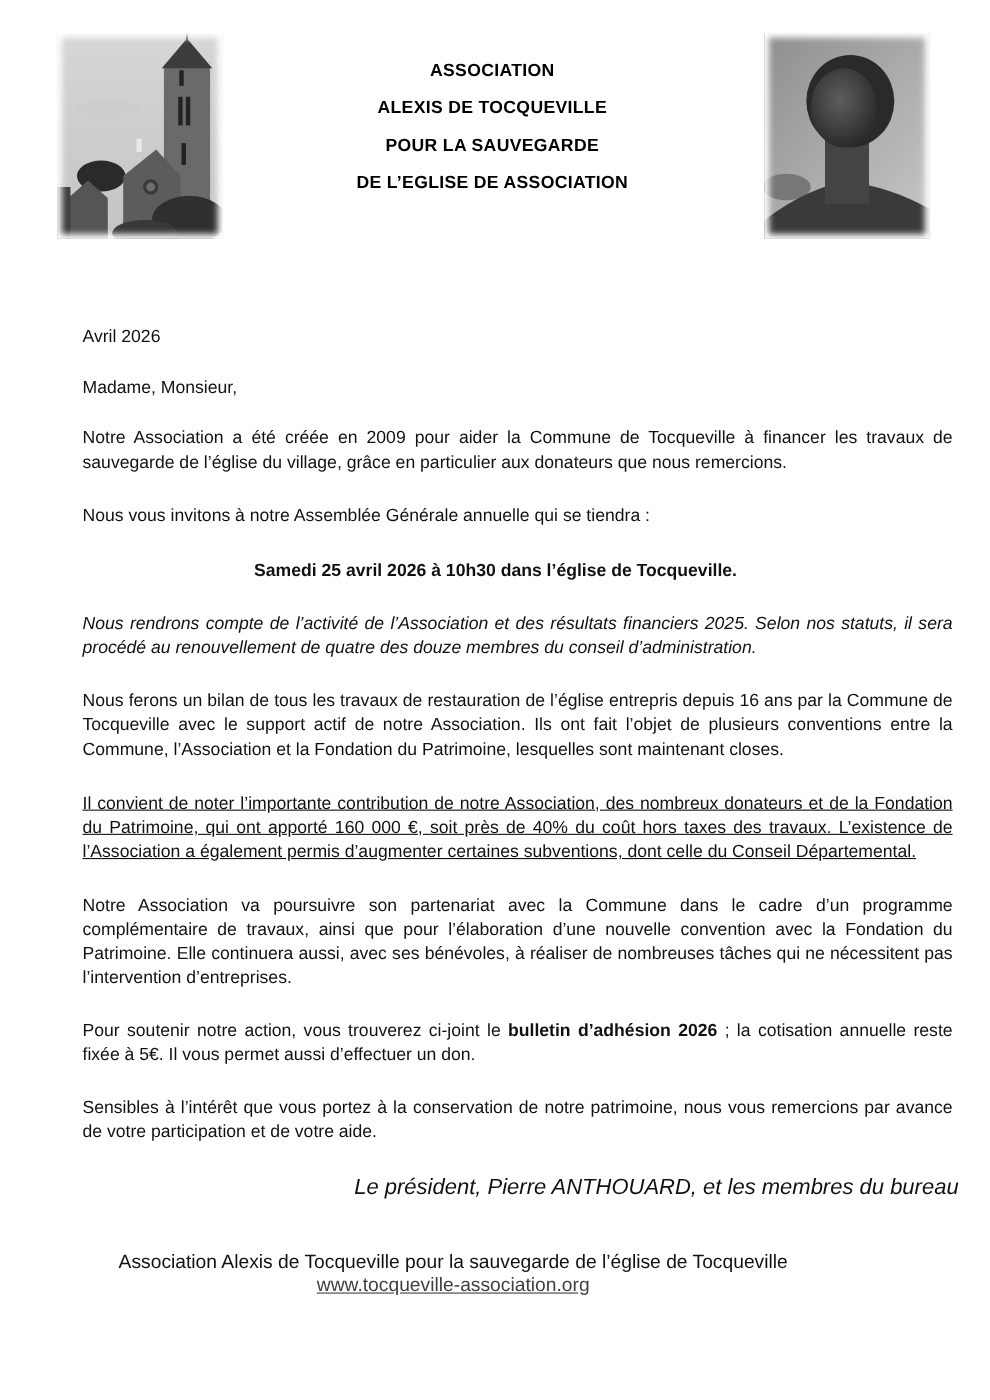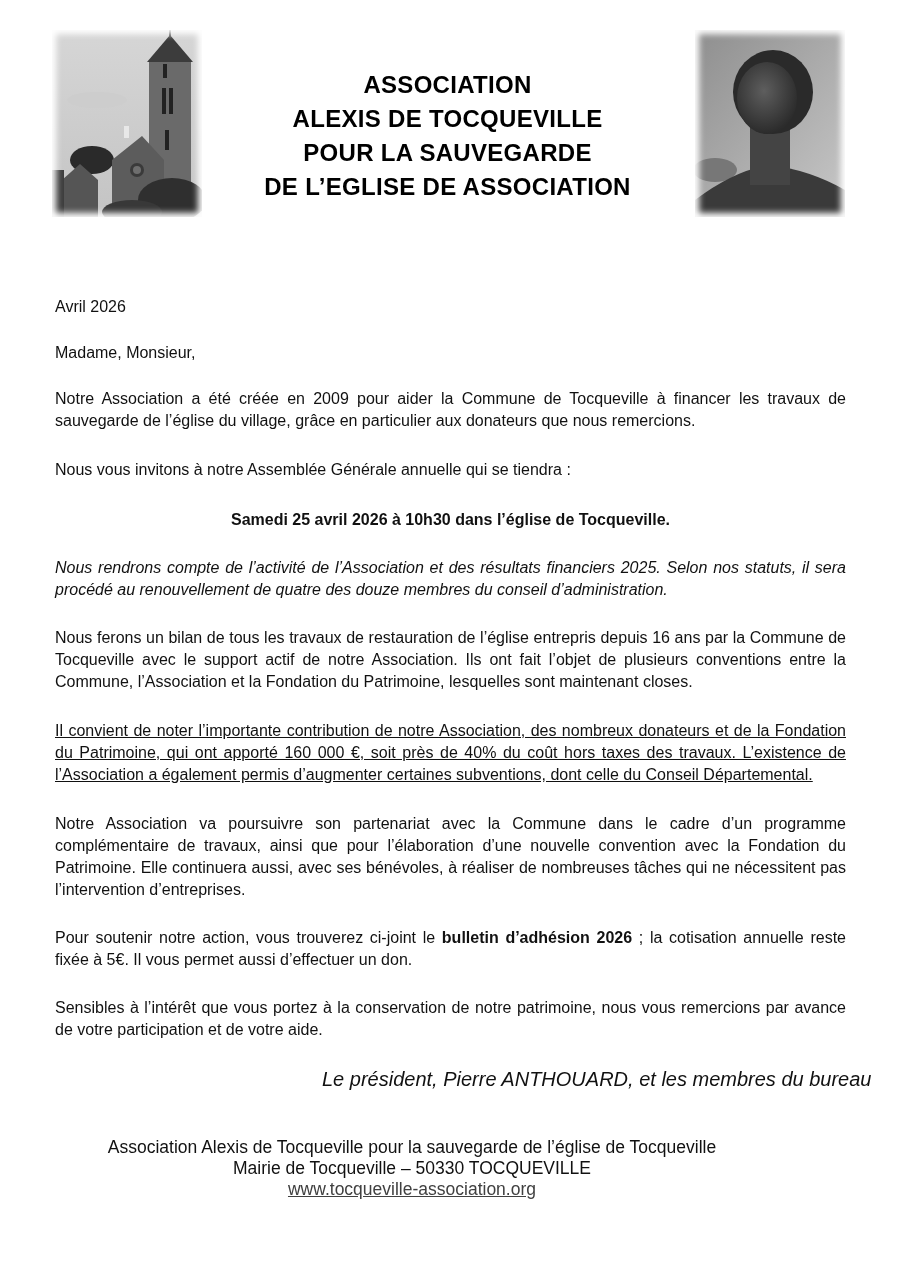--- a/index.html
+++ b/index.html
@@ -4,40 +4,40 @@
 <style>
   html, body { margin: 0; padding: 0; background: #ffffff; }
   body { width: 900px; height: 1273px; position: relative; overflow: hidden;
          font-family: "Liberation Sans", sans-serif; color: #111111; }
   .photo { position: absolute; overflow: hidden; background: #cfcfcf; }
   .photo svg { display: block; width: 100%; height: 100%; }
   .photo::after { content: ""; position: absolute; inset: 0;
                   box-shadow: inset 0 0 6px 4px #ffffff; pointer-events: none; }
   #photo-church { left: 52px; top: 30px; width: 150px; height: 187px; }
   #photo-bust { left: 695px; top: 30px; width: 150px; height: 187px; }
-  .header-title { position: absolute; left: 220px; width: 455px; top: 68px;
-                  text-align: center; font-weight: bold; font-size: 24px;
+  .header-title { position: absolute; left: 220px; width: 455px; top: 48px;
+                  text-align: center; font-weight: bold; font-size: 16px;
                   line-height: 34px; letter-spacing: 0.3px; color: #000; }
   .header-title div { margin: 0; }
   .letter { position: absolute; left: 55px; width: 791px; font-size: 16px;
             line-height: 22px; color: #111; }
   .letter p { margin: 0; text-align: justify; }
   .p-date { position: absolute; top: 296px; }
   .p-greeting { position: absolute; top: 342px; }
   .p1 { position: absolute; top: 388px; }
   .p2 { position: absolute; top: 459px; }
   .p-event { position: absolute; top: 509px; width: 791px; text-align: center !important;
              font-weight: bold; }
   .p3 { position: absolute; top: 557px; font-style: italic; }
   .p4 { position: absolute; top: 627px; }
   .p5 { position: absolute; top: 720px; text-decoration: underline; }
   .p6 { position: absolute; top: 813px; }
   .p7 { position: absolute; top: 927px; }
   .p8 { position: absolute; top: 997px; }
-  .letter p.abs { width: 791px; }
+  .letter p.abs { width: 791px; margin-left: 20px; }
   .signature { position: absolute; top: 1068px; left: 322px; font-style: italic;
                font-size: 20px; line-height: 22px; color: #111; }
   .footer { position: absolute; top: 1137px; left: 0; width: 824px; text-align: center;
             font-size: 17.5px; line-height: 21px; color: #111; }
   .footer a { color: #404040; text-decoration: underline; }
 </style>
 </head>
 <body>
 
 <div class="photo" id="photo-church">
@@ -116,15 +116,14 @@
   <p class="p5 abs">Il convient de noter l’importante contribution de notre Association, des nombreux donateurs et de la Fondation du Patrimoine, qui ont apporté 160 000 €, soit près de 40% du coût hors taxes des travaux. L’existence de l’Association a également permis d’augmenter certaines subventions, dont celle du Conseil Départemental.</p>
   <p class="p6 abs">Notre Association va poursuivre son partenariat avec la Commune dans le cadre d’un programme complémentaire de travaux, ainsi que pour l’élaboration d’une nouvelle convention avec la Fondation du Patrimoine. Elle continuera aussi, avec ses bénévoles, à réaliser de nombreuses tâches qui ne nécessitent pas l’intervention d’entreprises.</p>
   <p class="p7 abs"><span>Pour soutenir notre action, vous trouverez ci-joint le </span><strong>bulletin d’adhésion 2026</strong><span> ; la cotisation annuelle reste fixée à 5€. Il vous permet aussi d’effectuer un don.</span></p>
   <p class="p8 abs">Sensibles à l’intérêt que vous portez à la conservation de notre patrimoine, nous vous remercions par avance de votre participation et de votre aide.</p>
 </div>
 
 <div class="signature">Le président, Pierre ANTHOUARD, et les membres du bureau</div>
 
 <div class="footer">
   <div>Association Alexis de Tocqueville pour la sauvegarde de l’église de Tocqueville</div>
-  <div>Mairie de Tocqueville – 50330 TOCQUEVILLE</div>
   <div><a>www.tocqueville-association.org</a></div>
 </div>
 
 </body></html>

